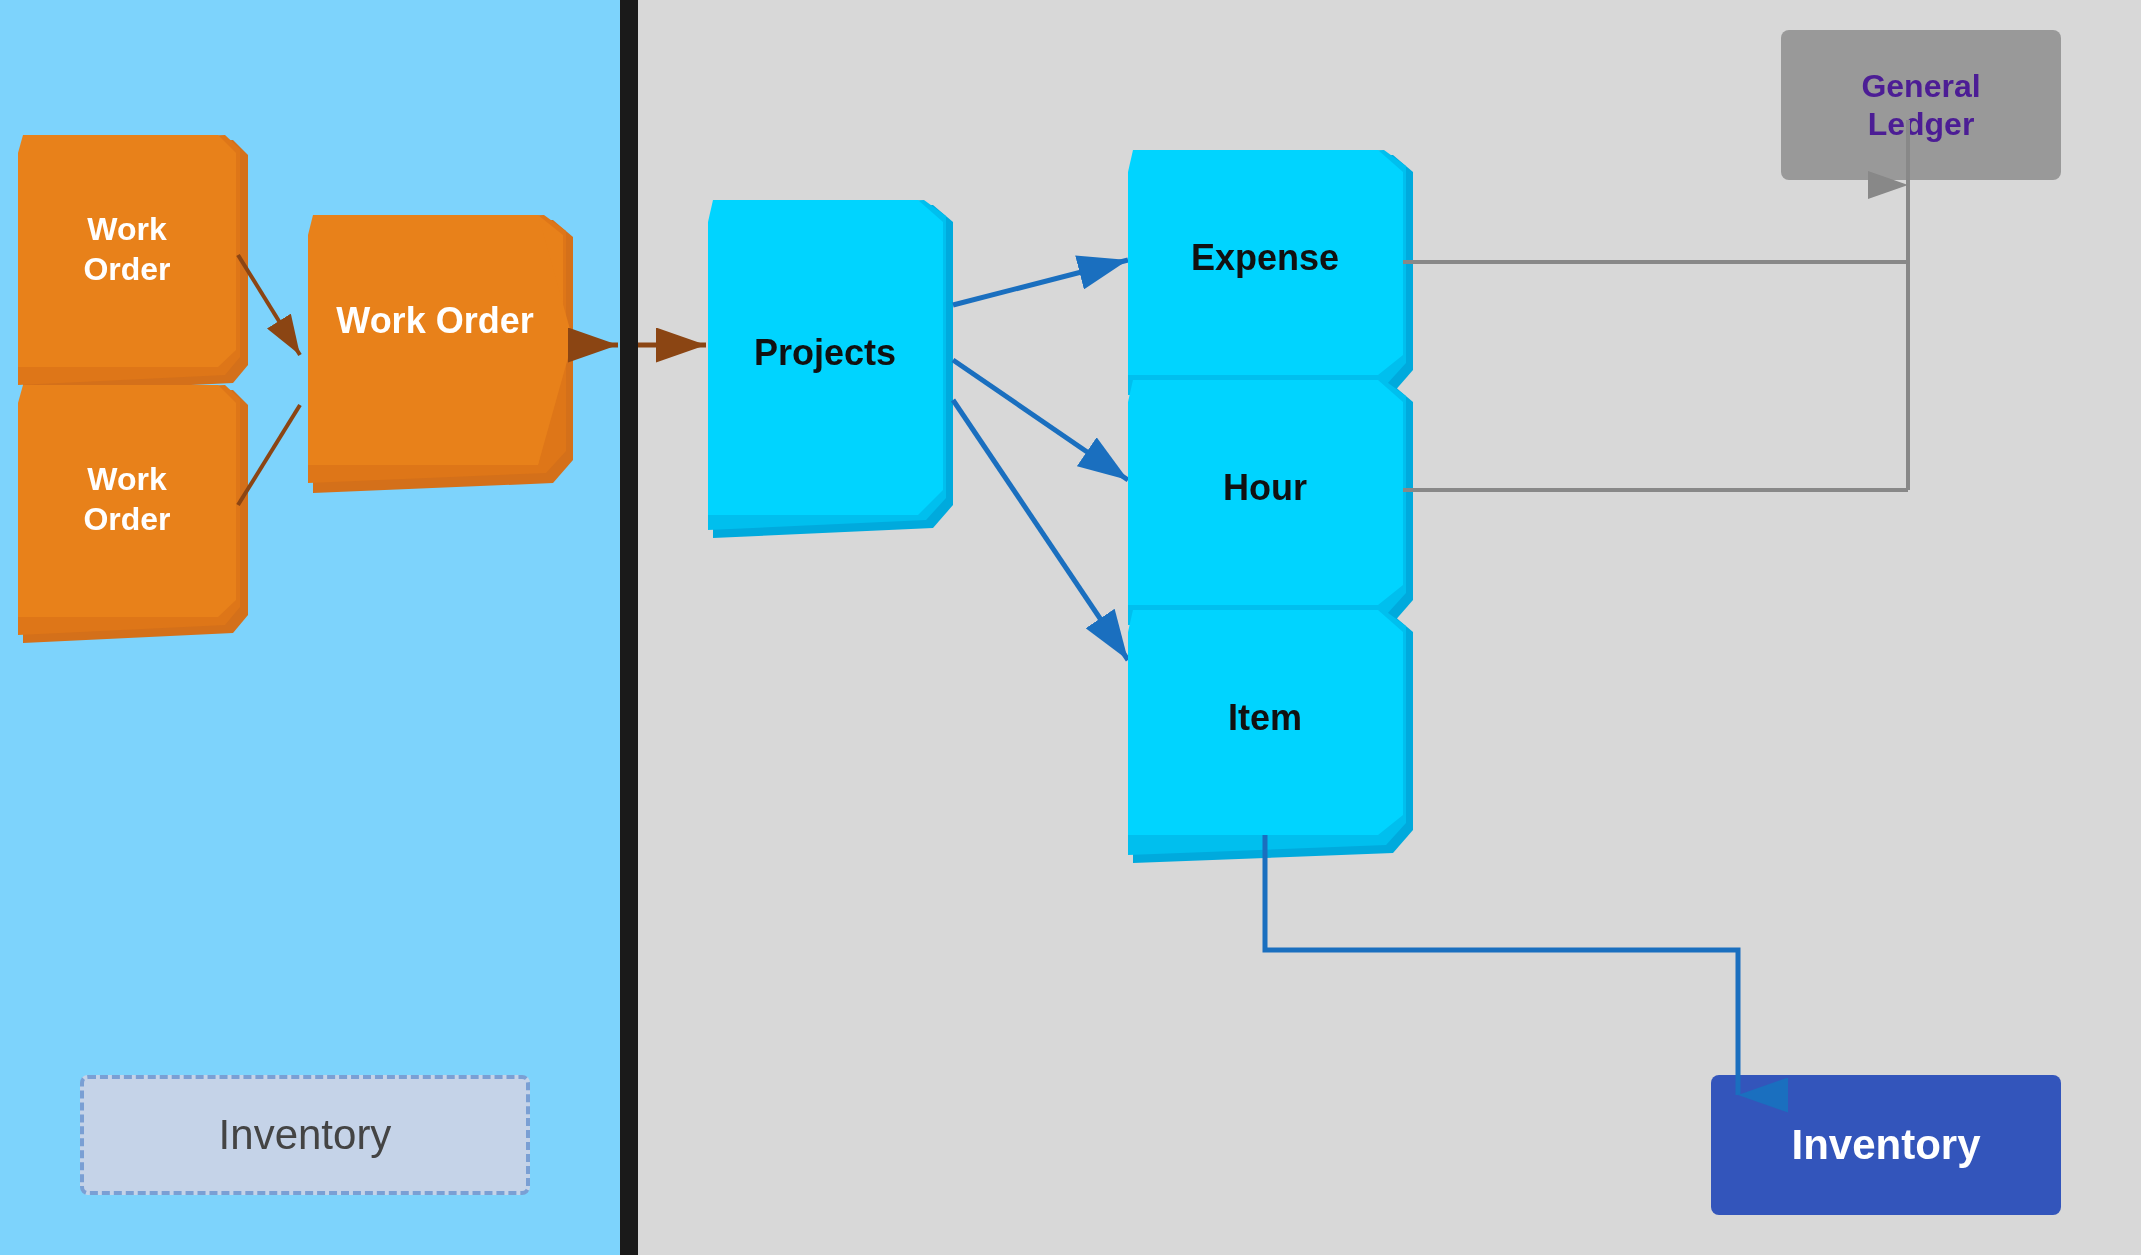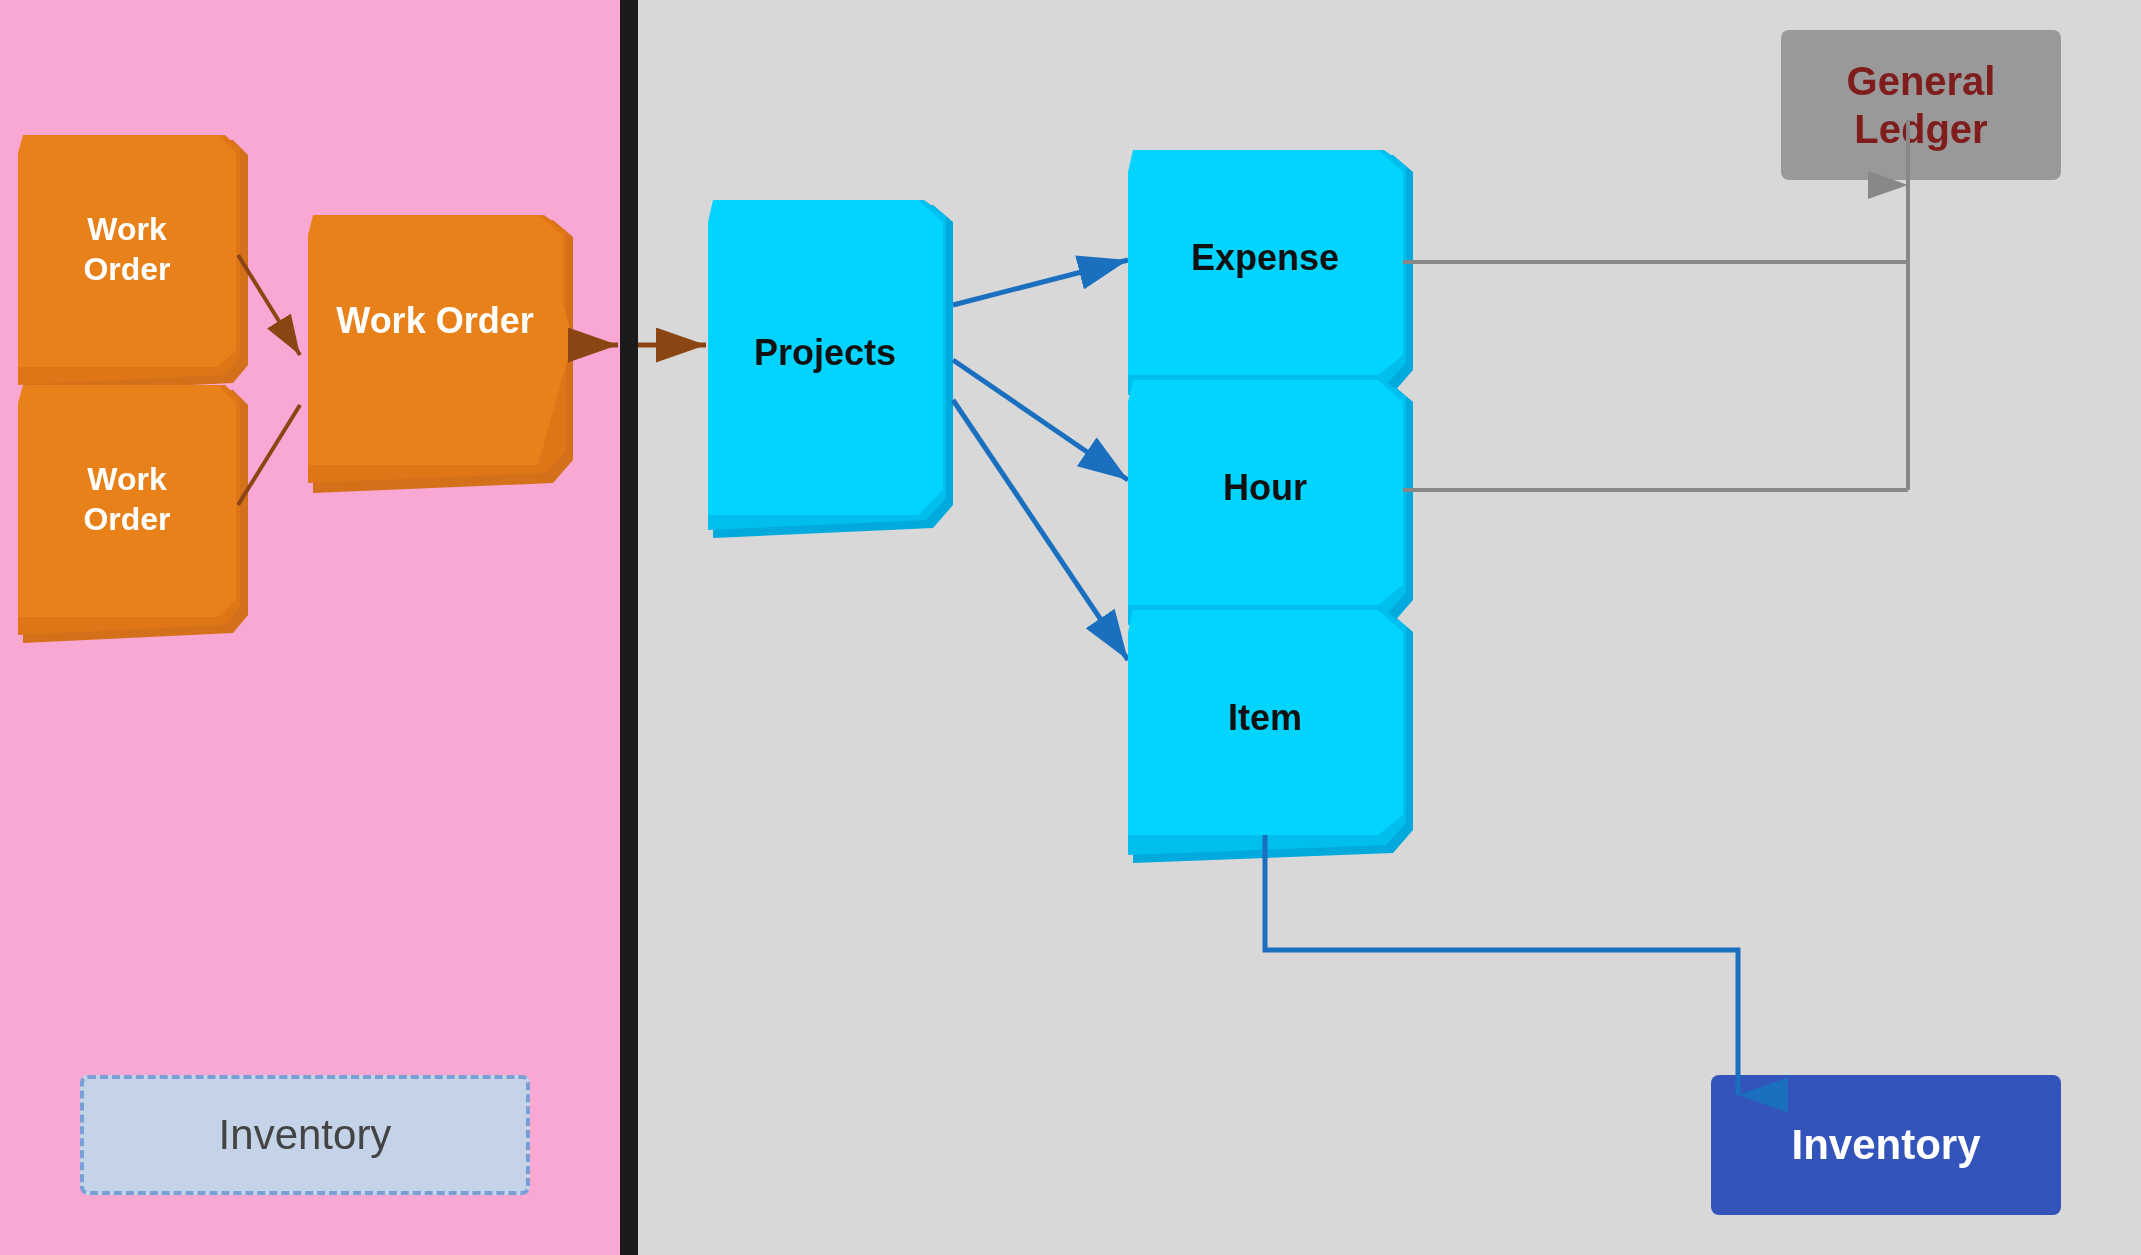--- a/index.html
+++ b/index.html
@@ -8,21 +8,21 @@
       height: 1255px;
       display: flex;
       font-family: Arial, sans-serif;
       overflow: hidden;
     }
 
     
     .left-panel {
       width: 620px;
       height: 1255px;
-      background: #f9a8d4;
+      background: #7dd3fc;
       position: relative;
       flex-shrink: 0;
     }
 
     
     .divider {
       width: 18px;
       height: 1255px;
       background: #1a1a1a;
       flex-shrink: 0;
@@ -86,22 +86,22 @@
       height: 150px;
       background: #999;
       border-radius: 8px;
       display: flex;
       align-items: center;
       justify-content: center;
       text-align: center;
     }
 
     .general-ledger-label {
-      font-size: 40px;
-      color: #7f1d1d;
+      font-size: 32px;
+      color: #4c1d95;
       font-weight: bold;
       line-height: 1.2;
     }
 
     svg.diagram-svg {
       position: absolute;
       top: 0; left: 0;
       width: 100%; height: 100%;
       overflow: visible;
       pointer-events: none;

